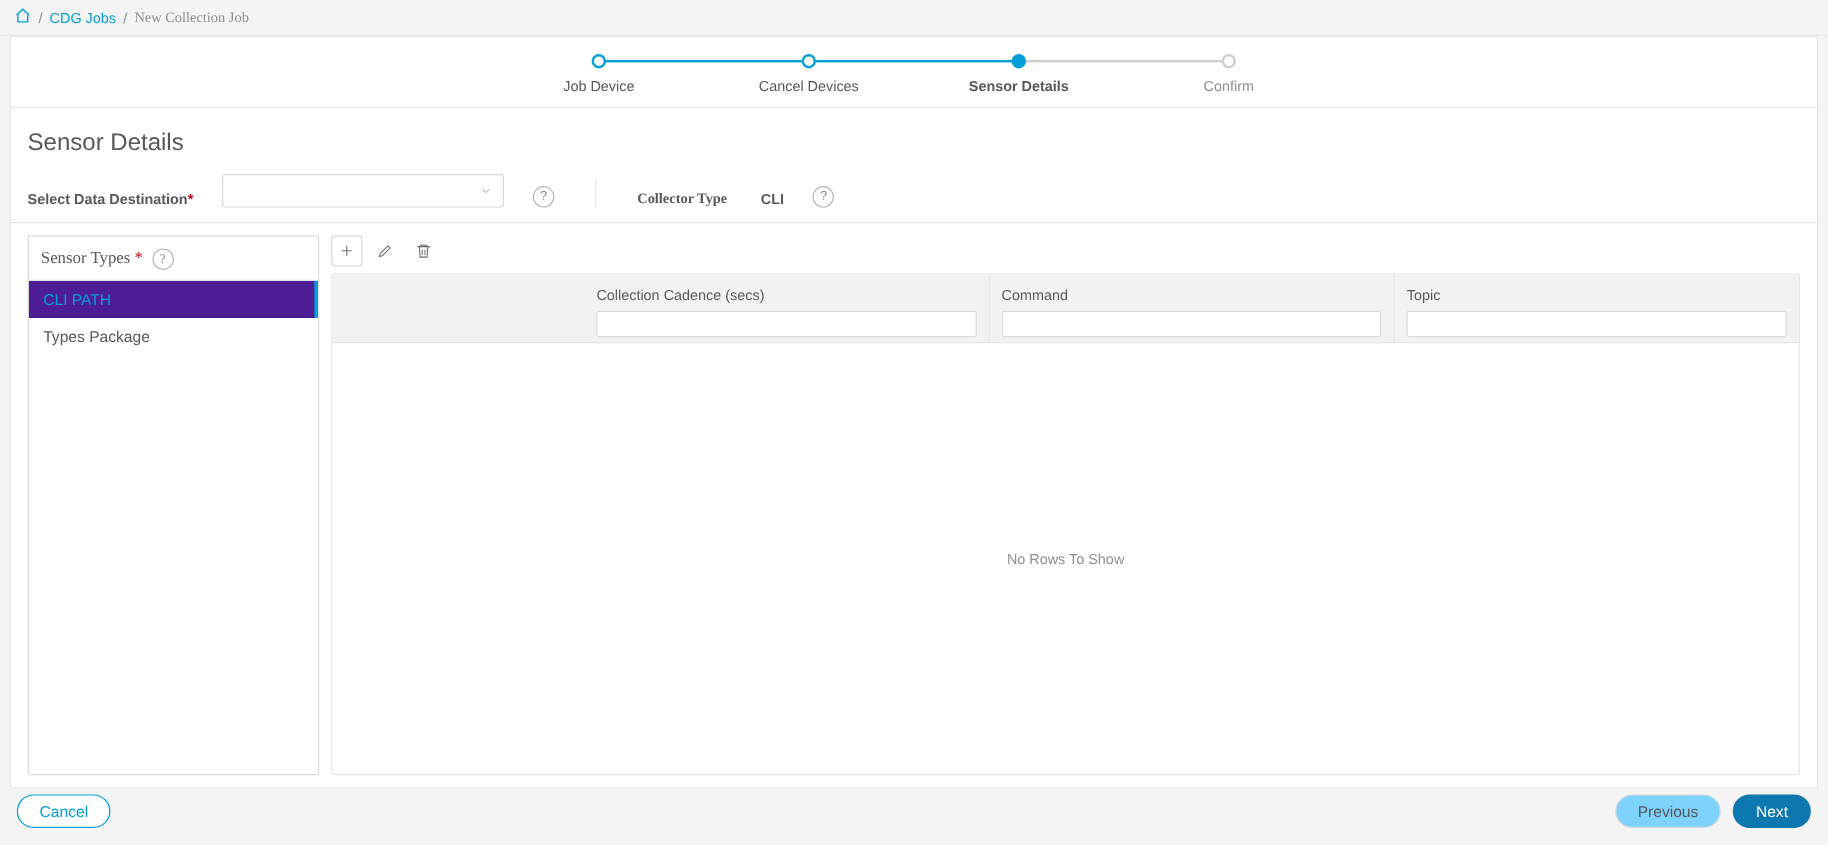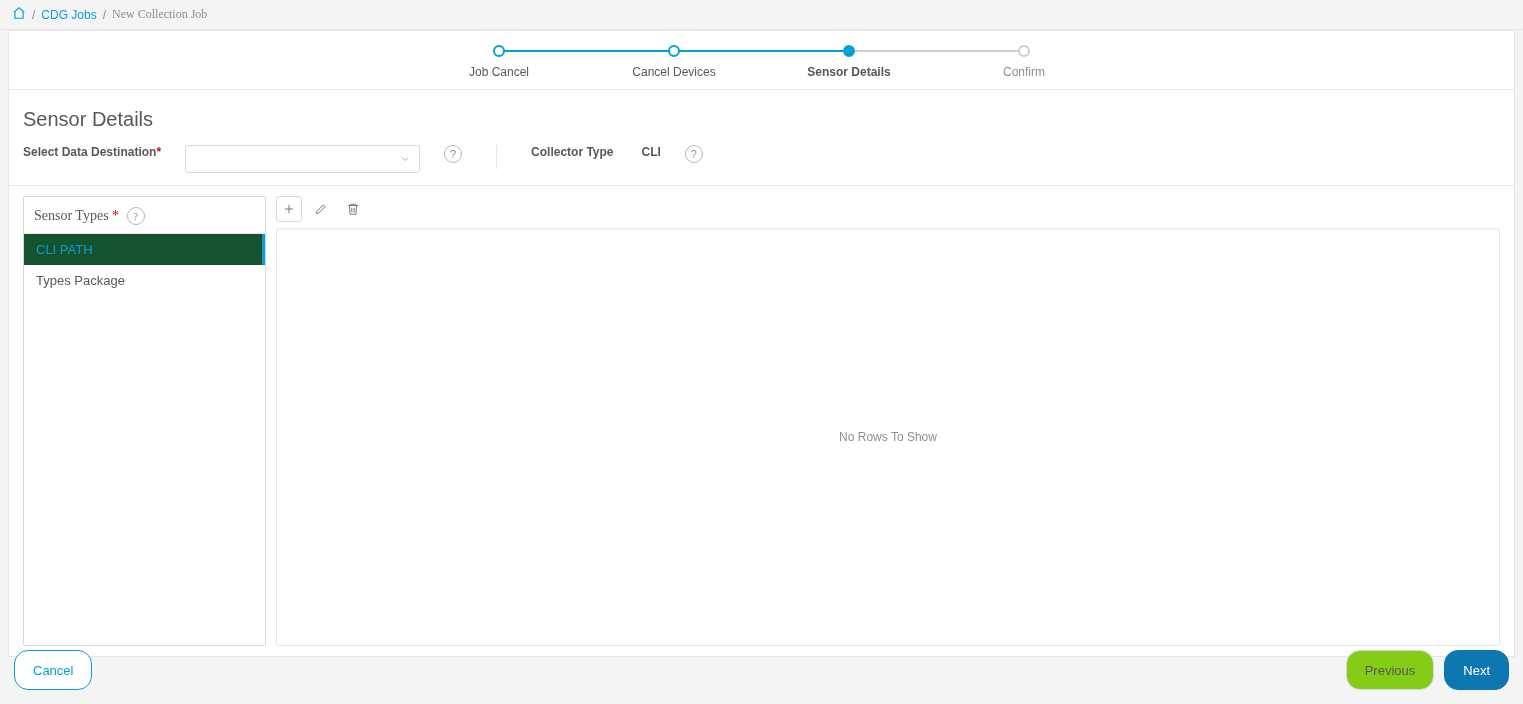--- a/index.html
+++ b/index.html
@@ -75,40 +75,40 @@
   .step.future .lbl { color:var(--text-muted); }
 
   
   h1.page-title {
     font-weight:400; font-size:20px; color:#58585b;
     margin:18px 0 14px 14px;
   }
 
   
   .form-row {
-    display:flex; align-items:flex-start; gap:24px;
+    display:flex; align-items:flex-end; gap:24px;
     padding:0 14px 12px 14px;
     border-bottom:1px solid var(--border-light);
   }
   .form-row .label { font-size:12px; font-weight:600; }
   .req { color:var(--req); }
   .select-box {
     width:235px; height:28px;
     border:1px solid var(--border); border-radius:3px;
     background:#fff; display:flex; align-items:center; justify-content:flex-end;
     padding:0 8px; cursor:pointer;
   }
   .select-box svg { width:12px; height:12px; stroke:var(--text-muted); stroke-width:1.5; fill:none; }
   .help {
     width:18px; height:18px; border:1px solid #b6b9bb; border-radius:50%;
     display:inline-flex; align-items:center; justify-content:center;
     font-size:11px; color:#8e8e93; cursor:pointer; flex-shrink:0;
   }
   .vsep { width:1px; height:24px; background:var(--border-light); margin:0 10px; }
-  .ro-label { font-size:12px; font-weight:600; }
+  .ro-label { font-size:12px; font-weight:600;font-family:Liberation Serif, serif; }
   .ro-value { font-size:12px; font-weight:700; margin-left:4px; }
 
   
   .body-split {
     display:flex; gap:10px; padding:10px 14px;
   }
 
   
   .sensor-panel {
     width:243px; height:450px;
@@ -120,21 +120,21 @@
     padding:10px 10px 8px 10px;
     border-bottom:1px solid var(--border-light);
     font-size:14px; font-weight:400;font-family:Liberation Serif, serif;
   }
   .sensor-list { flex:1; overflow:auto; }
   .sensor-item {
     padding:8px 12px; font-size:13px; cursor:pointer;
   }
   .sensor-item.active {
     color:var(--accent);
-    background:#14532d;
+    background:#4c1d95;
     border-right:3px solid var(--accent);
   }
 
   
   .grid-area { flex:1; display:flex; flex-direction:column; }
   .toolbar {
     display:flex; gap:6px; margin-bottom:6px;
   }
   .tbtn {
     width:26px; height:26px; border:1px solid var(--border);
@@ -167,26 +167,26 @@
     color:var(--text-muted); font-size:12px;text-align:center;
   }
 
   
   .footer {
     position:absolute; bottom:14px; left:0; right:0;
     padding:0 14px;
     display:flex; align-items:center;
   }
   .btn {
-    height:40px; padding:0 18px;
+    height:28px; padding:0 18px;
     border-radius:14px; font-size:13px;
     display:inline-flex; align-items:center; cursor:pointer;
   }
   .btn.outline-accent { border:1px solid var(--accent); color:var(--accent); background:#fff; }
-  .btn.outline-grey   { border:1px solid var(--border);  color:var(--text);   background:#84cc16; }
+  .btn.outline-grey   { border:1px solid var(--border);  color:var(--text);   background:#7dd3fc; }
   .btn.solid-accent   { border:1px solid var(--accent-dark); color:#fff; background:var(--accent-dark); }
   .footer .spacer { flex:1; }
   .footer .btn + .btn { margin-left:10px; }
 </style>
 </head>
 <body>
 
 <div class="page">
 
   <div class="breadcrumb">
@@ -201,21 +201,21 @@
     <span class="sep">/</span>
     <span class="cur">New Collection Job</span>
   </div>
 
   <div class="wizard-card">
 
     <div class="stepper">
       <div class="step done">
         <div class="dot"></div>
           <div class="bar"></div>
-        <span class="lbl">Job Cancel</span>
+        <span class="lbl">Job Device</span>
       </div>
       <div class="step done">
         <div class="dot"></div>
           <div class="bar"></div>
         <span class="lbl">Cancel Devices</span>
       </div>
       <div class="step active to-future">
         <div class="dot"></div>
           <div class="bar"></div>
         <span class="lbl">Sensor Details</span>
@@ -278,20 +278,35 @@
               <polyline points="3 6 5 6 21 6"></polyline>
                 <path d="M8 6 V4 H16 V6"></path>
               <path d="M6 6 L7 21 H17 L18 6"></path>
               <line x1="10" y1="10" x2="10" y2="18"></line>
                 <line x1="14" y1="10" x2="14" y2="18"></line>
             </svg>
           </div>
         </div>
 
         <div class="grid">
+          <div class="grid-head">
+            <div class="gh-cell"></div>
+            <div class="gh-cell">
+              <span class="gh-lbl">Collection Cadence (secs)</span>
+              <input type="text" style="">
+            </div>
+            <div class="gh-cell">
+              <span class="gh-lbl">Command</span>
+              <input type="text" style="">
+            </div>
+            <div class="gh-cell">
+              <span class="gh-lbl">Topic</span>
+              <input type="text" style="">
+            </div>
+          </div>
           <div class="grid-body">No Rows To Show</div>
         </div>
       </div>
 
     </div>
   </div>
 
   <div class="footer">
     <span class="btn outline-accent">Cancel</span>
     <span class="spacer"></span>

